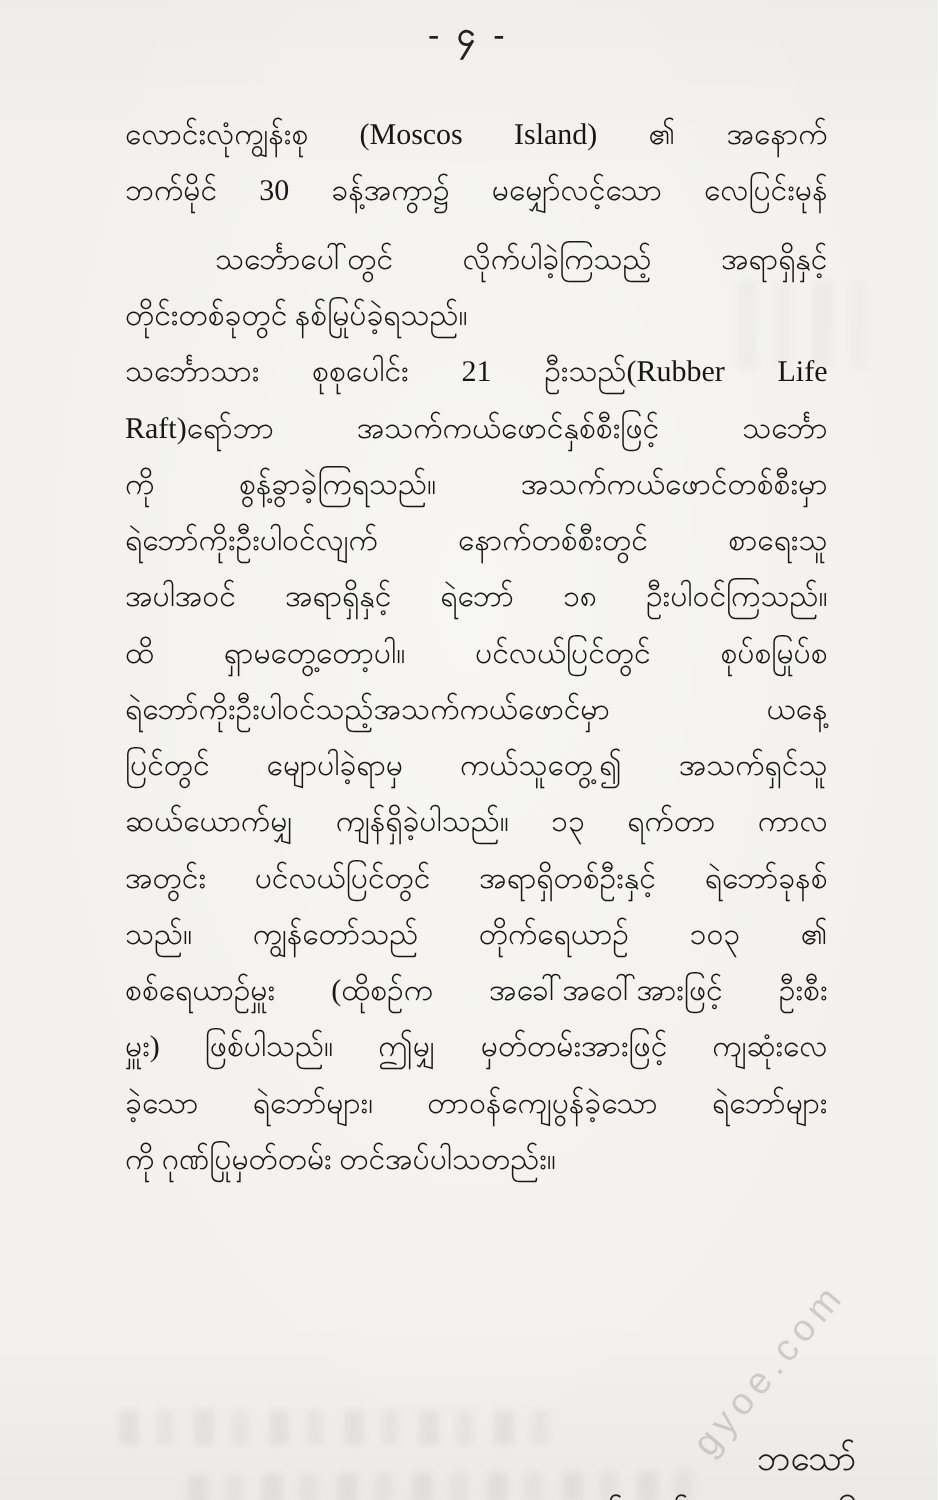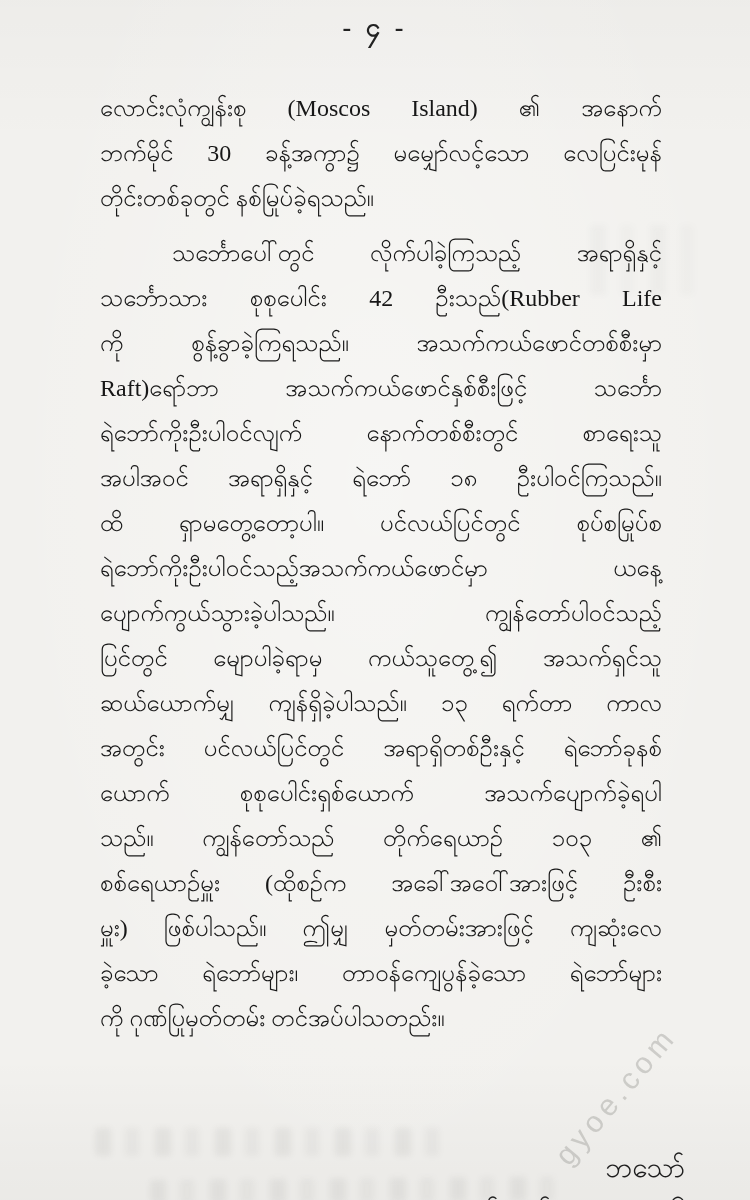--- a/index.html
+++ b/index.html
@@ -70,34 +70,32 @@
 </head>
 <body>
 
 <div class="page">
 
   <div class="page-number">- ၄ -</div>
 
   <div class="text-block">
     <div class="line">လောင်းလုံကျွန်းစု  (Moscos Island) ၏  အနောက်</div>
     <div class="line">ဘက်မိုင် 30 ခန့်အကွာ၌ မမျှော်လင့်သော လေပြင်းမုန်</div>
+    <div class="line indent para-start">သင်္ဘောပေါ်တွင် လိုက်ပါခဲ့ကြသည့် အရာရှိနှင့်</div>
     <div class="line para-end">တိုင်းတစ်ခုတွင် နစ်မြုပ်ခဲ့ရသည်။</div>
-    <div class="line indent para-start">သင်္ဘောပေါ်တွင် လိုက်ပါခဲ့ကြသည့် အရာရှိနှင့်</div>
-    <div class="line">သင်္ဘောသား စုစုပေါင်း 42 ဦးသည်(Rubber Life</div>
+    <div class="line">သင်္ဘောသား စုစုပေါင်း 21 ဦးသည်(Rubber Life</div>
+    <div class="line">Raft)ရော်ဘာ အသက်ကယ်ဖောင်နှစ်စီးဖြင့် သင်္ဘော</div>
     <div class="line">ကို စွန့်ခွာခဲ့ကြရသည်။ အသက်ကယ်ဖောင်တစ်စီးမှာ</div>
-    <div class="line">Raft)ရော်ဘာ အသက်ကယ်ဖောင်နှစ်စီးဖြင့် သင်္ဘော</div>
     <div class="line">ရဲဘော်ကိုးဦးပါဝင်လျက် နောက်တစ်စီးတွင် စာရေးသူ</div>
     <div class="line">အပါအဝင် အရာရှိနှင့် ရဲဘော် ၁၈ ဦးပါဝင်ကြသည်။</div>
     <div class="line">ထိ ရှာမတွေ့တော့ပါ။ ပင်လယ်ပြင်တွင် စုပ်စမြုပ်စ</div>
     <div class="line">ရဲဘော်ကိုးဦးပါဝင်သည့်အသက်ကယ်ဖောင်မှာ ယနေ့</div>
-    <div class="line">ပျောက်ကွယ်သွားခဲ့ပါသည်။ ကျွန်တော်ပါဝင်သည့်</div>
     <div class="line">ပြင်တွင် မျောပါခဲ့ရာမှ ကယ်သူတွေ့၍ အသက်ရှင်သူ</div>
     <div class="line">ဆယ်ယောက်မျှ ကျန်ရှိခဲ့ပါသည်။ ၁၃ ရက်တာ ကာလ</div>
     <div class="line">အတွင်း ပင်လယ်ပြင်တွင် အရာရှိတစ်ဦးနှင့် ရဲဘော်ခုနစ်</div>
-    <div class="line">ယောက် စုစုပေါင်းရှစ်ယောက် အသက်ပျောက်ခဲ့ရပါ</div>
     <div class="line">သည်။ ကျွန်တော်သည် တိုက်ရေယာဉ် ၁၀၃ ၏</div>
     <div class="line">စစ်ရေယာဉ်မှူး (ထိုစဉ်က အခေါ်အဝေါ်အားဖြင့် ဦးစီး</div>
     <div class="line">မှူး) ဖြစ်ပါသည်။ ဤမျှ မှတ်တမ်းအားဖြင့် ကျဆုံးလေ</div>
     <div class="line">ခဲ့သော ရဲဘော်များ၊ တာဝန်ကျေပွန်ခဲ့သော ရဲဘော်များ</div>
     <div class="line para-end">ကို ဂုဏ်ပြုမှတ်တမ်း တင်အပ်ပါသတည်း။</div>
   </div>
 
   <div class="signature">
     <div class="sig-name">ဘသော်</div>
     <div class="sig-byline">မောင်သော်က(၁၄-၇-၈၆)</div>

